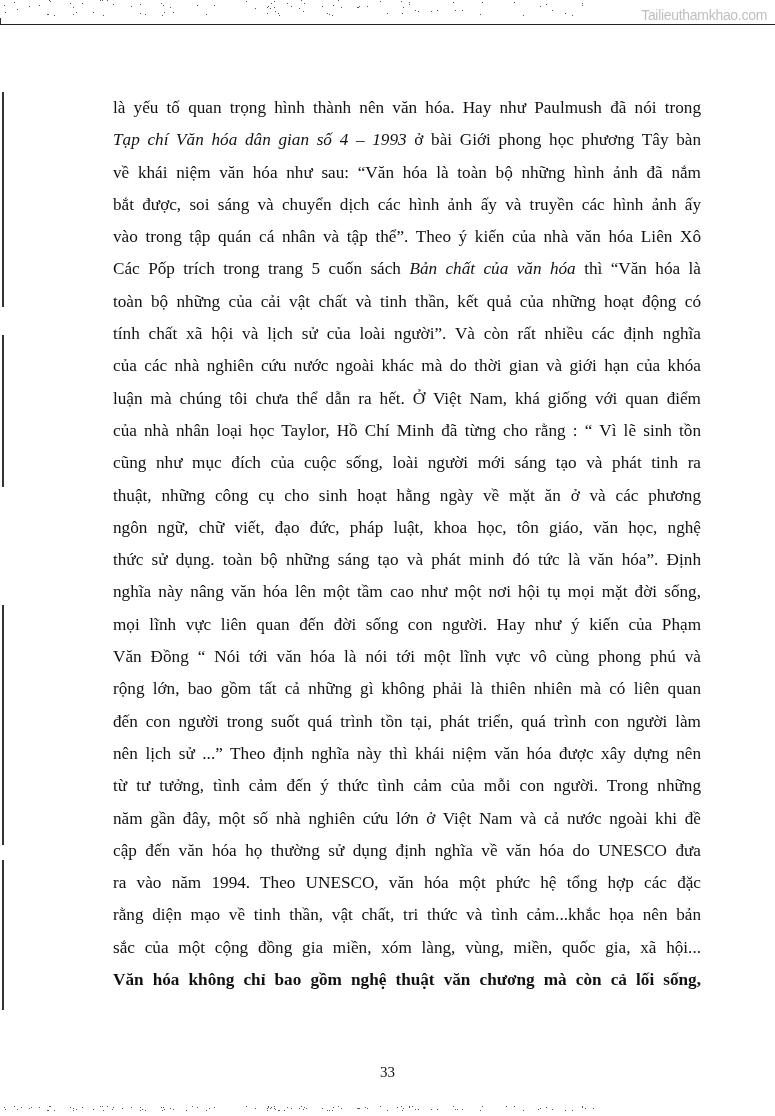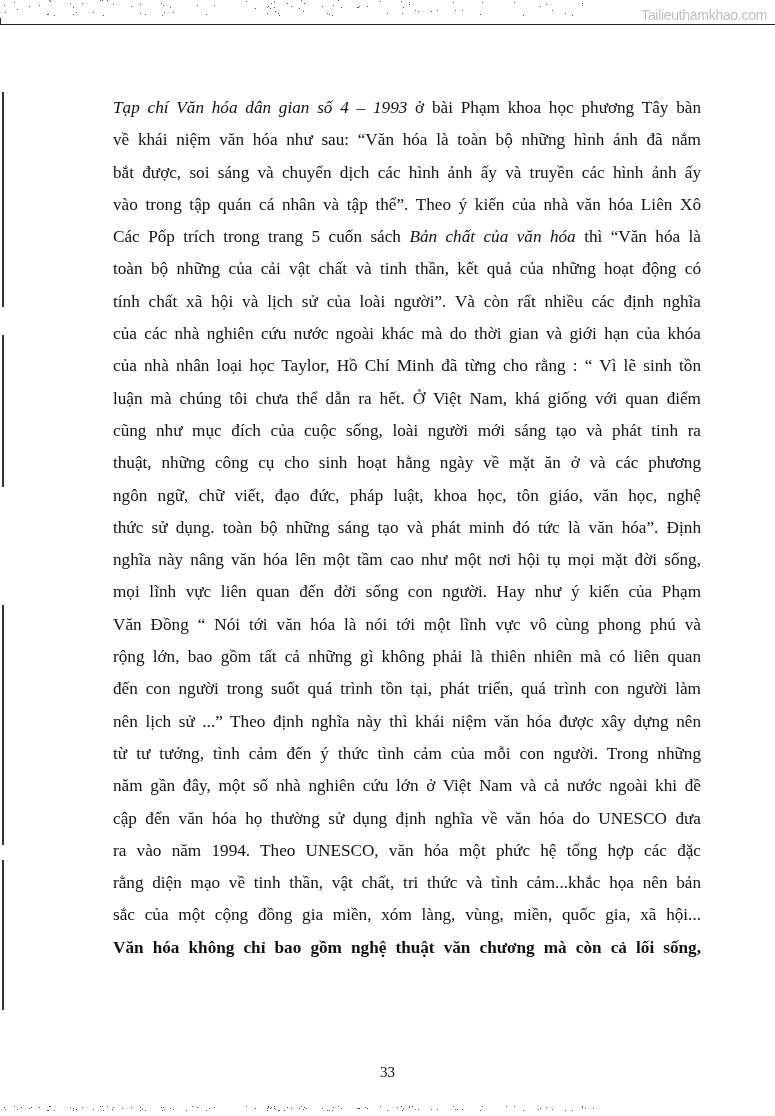--- a/index.html
+++ b/index.html
@@ -184,30 +184,31 @@
 <div class="left-tick"></div>
 <div class="top-rule"></div>
 <div class="watermark">Tailieuthamkhao.com</div>
 
 <div class="left-margin-line" style="top:92px;height:215px;"></div>
 <div class="left-margin-line" style="top:335px;height:152px;"></div>
 <div class="left-margin-line" style="top:605px;height:240px;"></div>
 <div class="left-margin-line" style="top:860px;height:150px;"></div>
 
 <div class="text-block">
-  <span class="line"><span></span><i>Tạp chí Văn hóa dân gian số 4 – 1993</i><span> ở bài Phạm khoa học phương Tây bàn</span></span>
+  <span class="line"><span>là yếu tố quan trọng hình thành nên văn hóa. Hay như Paulmush đã nói trong</span><i></i><span></span></span>
+  <span class="line"><span></span><i>Tạp chí Văn hóa dân gian số 4 – 1993</i><span> ở bài Giới phong học phương Tây bàn</span></span>
   <span class="line"><span>về khái niệm văn hóa như sau: “Văn hóa là toàn bộ những hình ảnh đã nắm</span><i></i><span></span></span>
   <span class="line"><span>bắt được, soi sáng và chuyển dịch các hình ảnh ấy và truyền các hình ảnh ấy</span><i></i><span></span></span>
   <span class="line"><span>vào trong tập quán cá nhân và tập thể”. Theo ý kiến của nhà văn hóa Liên Xô</span><i></i><span></span></span>
   <span class="line"><span>Các Pốp trích trong trang 5 cuốn sách </span><i>Bản chất của văn hóa</i><span>  thì “Văn hóa là</span></span>
   <span class="line"><span>toàn bộ những của cải vật chất và tinh thần, kết quả của những hoạt động có</span><i></i><span></span></span>
   <span class="line"><span>tính chất xã hội và lịch sử của loài người”. Và còn rất nhiều các định nghĩa</span><i></i><span></span></span>
   <span class="line"><span>của các nhà nghiên cứu nước ngoài khác mà do thời gian và giới hạn của khóa</span><i></i><span></span></span>
+  <span class="line"><span>luận mà chúng tôi chưa thể dẫn ra hết. Ở Việt Nam, khá giống với quan điểm</span><i></i><span></span></span>
   <span class="line"><span>của nhà nhân loại học Taylor, Hồ Chí Minh đã từng cho rằng : “ Vì lẽ sinh tồn</span><i></i><span></span></span>
-  <span class="line"><span>luận mà chúng tôi chưa thể dẫn ra hết. Ở Việt Nam, khá giống với quan điểm</span><i></i><span></span></span>
   <span class="line"><span>cũng như mục đích của cuộc sống, loài người mới sáng tạo và phát tinh ra</span><i></i><span></span></span>
   <span class="line"><span>thuật, những công cụ cho sinh hoạt hằng ngày về mặt ăn ở và các phương</span><i></i><span></span></span>
   <span class="line"><span>ngôn ngữ, chữ viết, đạo đức, pháp luật, khoa học, tôn giáo, văn học, nghệ</span><i></i><span></span></span>
   <span class="line"><span>thức sử dụng. toàn bộ những sáng tạo và phát minh đó tức là văn hóa”. Định</span><i></i><span></span></span>
   <span class="line"><span>nghĩa này nâng văn hóa lên một tầm cao như một nơi hội tụ mọi mặt đời sống,</span><i></i><span></span></span>
   <span class="line"><span>mọi lĩnh vực liên quan đến đời sống con người. Hay như ý kiến của Phạm</span><i></i><span></span></span>
   <span class="line"><span>Văn Đồng  “ Nói tới văn hóa là nói tới một lĩnh vực vô cùng phong phú và</span><i></i><span></span></span>
   <span class="line"><span>rộng lớn, bao gồm tất cả những gì không phải là thiên nhiên mà có liên quan</span><i></i><span></span></span>
   <span class="line"><span>đến con người trong suốt quá trình tồn tại, phát triển, quá trình con người làm</span><i></i><span></span></span>
   <span class="line"><span>nên lịch sử ...” Theo định nghĩa này thì khái niệm văn hóa được xây dựng nên</span><i></i><span></span></span>

